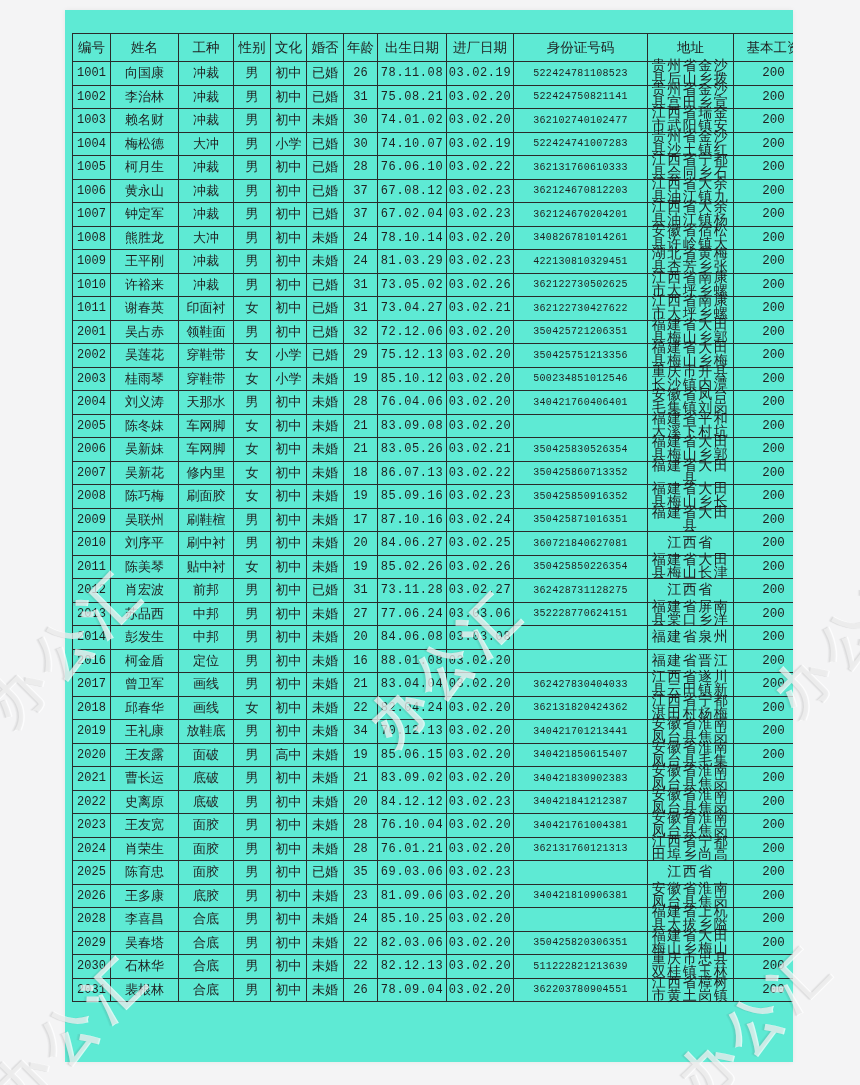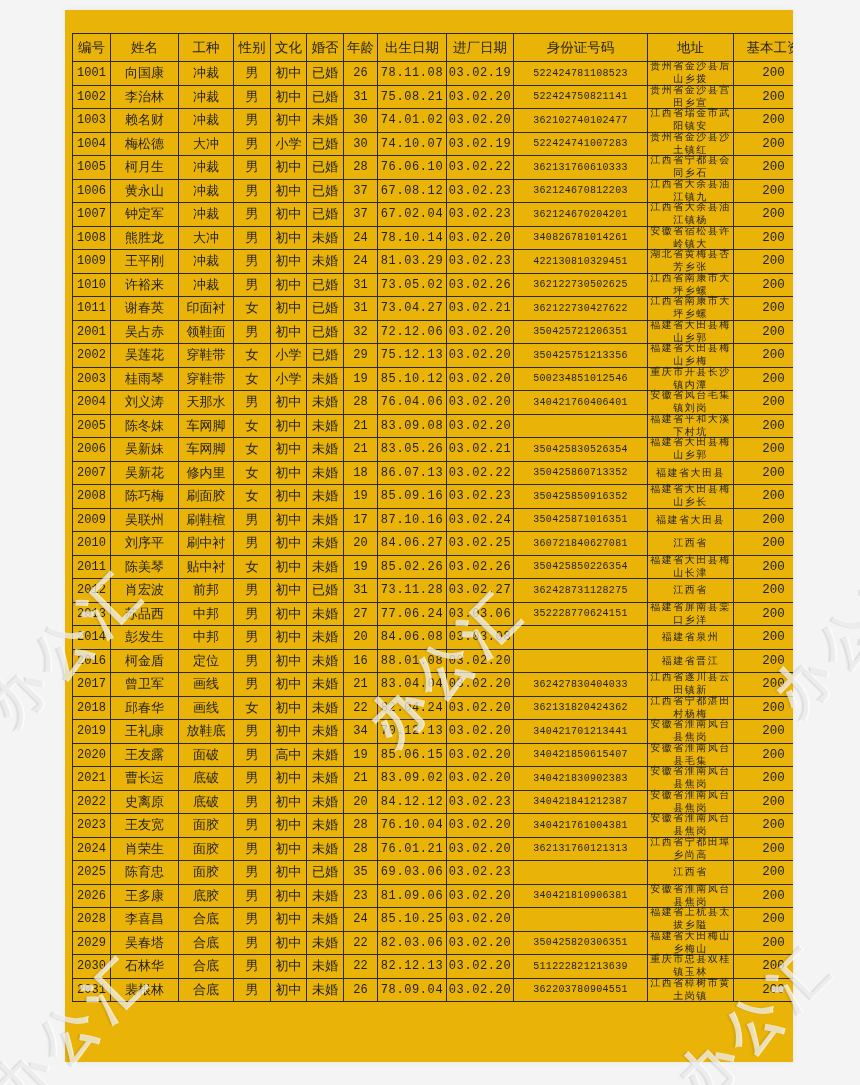--- a/index.html
+++ b/index.html
@@ -5,21 +5,21 @@
   html,body{margin:0;padding:0;}
   body{background:#f4f4f5;}
   .canvas{
     position:relative;width:860px;height:1085px;overflow:hidden;
     background:#f4f4f5;
     font-family:"DejaVu Serif","Liberation Serif",serif;
     color:#1f1f1f;
   }
   .paper{
     position:absolute;left:65px;top:10px;width:728px;height:1052px;
-    background:#eab308;overflow:hidden;
+    background:#5eead4;overflow:hidden;
     box-shadow:0 0 5px rgba(0,0,0,0.06);
   }
   table.roster{
     position:absolute;left:7px;top:23px;
     border-collapse:collapse;table-layout:fixed;width:741px;
   }
   .roster th,.roster td{
     border:1.5px solid #2a2a2a;
     text-align:center;vertical-align:middle;
     padding:0;font-weight:normal;overflow:visible;
@@ -29,21 +29,21 @@
   .roster th{font-size:13.5px;white-space:nowrap;}
   .roster td{font-size:13px;white-space:nowrap;}
   td.c-id,td.c-age{font-size:12px;}
   td.c-birth,td.c-entry{font-size:12px;letter-spacing:0.6px;}
   td.c-idno{font-size:10px;letter-spacing:0.3px;}
   td.c-wage{font-size:12.5px;}
   td.c-addr{position:relative;white-space:normal;}
   .addr-text{
     position:absolute;left:1px;right:1px;top:50%;
     transform:translateY(-50%);
-    font-size:10px;line-height:13px;letter-spacing:1.5px;
+    font-size:14px;line-height:13px;letter-spacing:1.5px;
     word-break:break-all;text-align:center;z-index:2;
   }
   .wm{
     position:absolute;z-index:9;pointer-events:none;
     font-family:"DejaVu Sans","Liberation Sans",sans-serif;
     font-size:56px;font-weight:bold;letter-spacing:8px;
     transform:rotate(-45deg);
     color:rgba(125,125,132,0.10);
     text-shadow:1px 1px 0 rgba(255,255,255,0.75),-1px -1px 1px rgba(0,0,0,0.05);
     white-space:nowrap;

